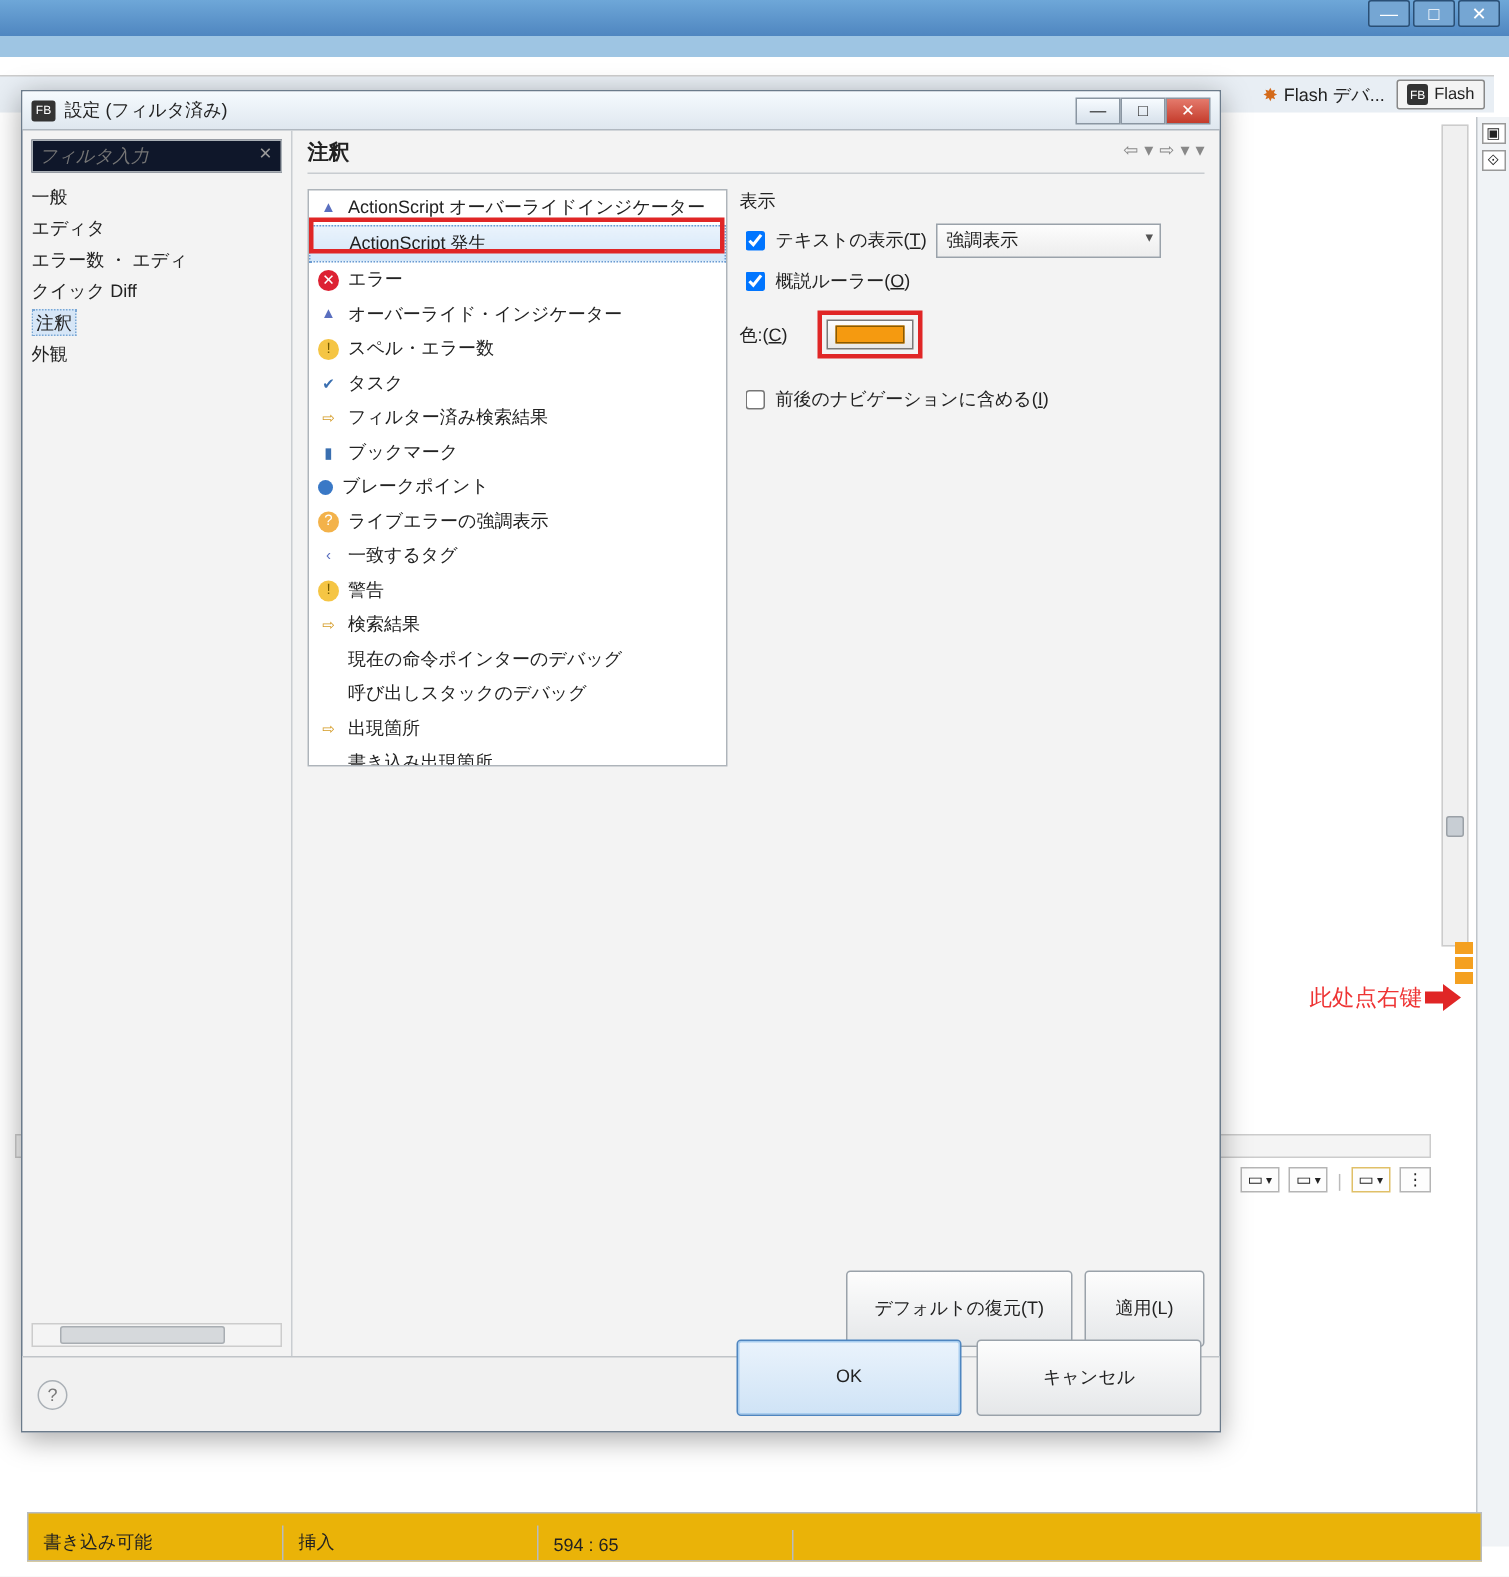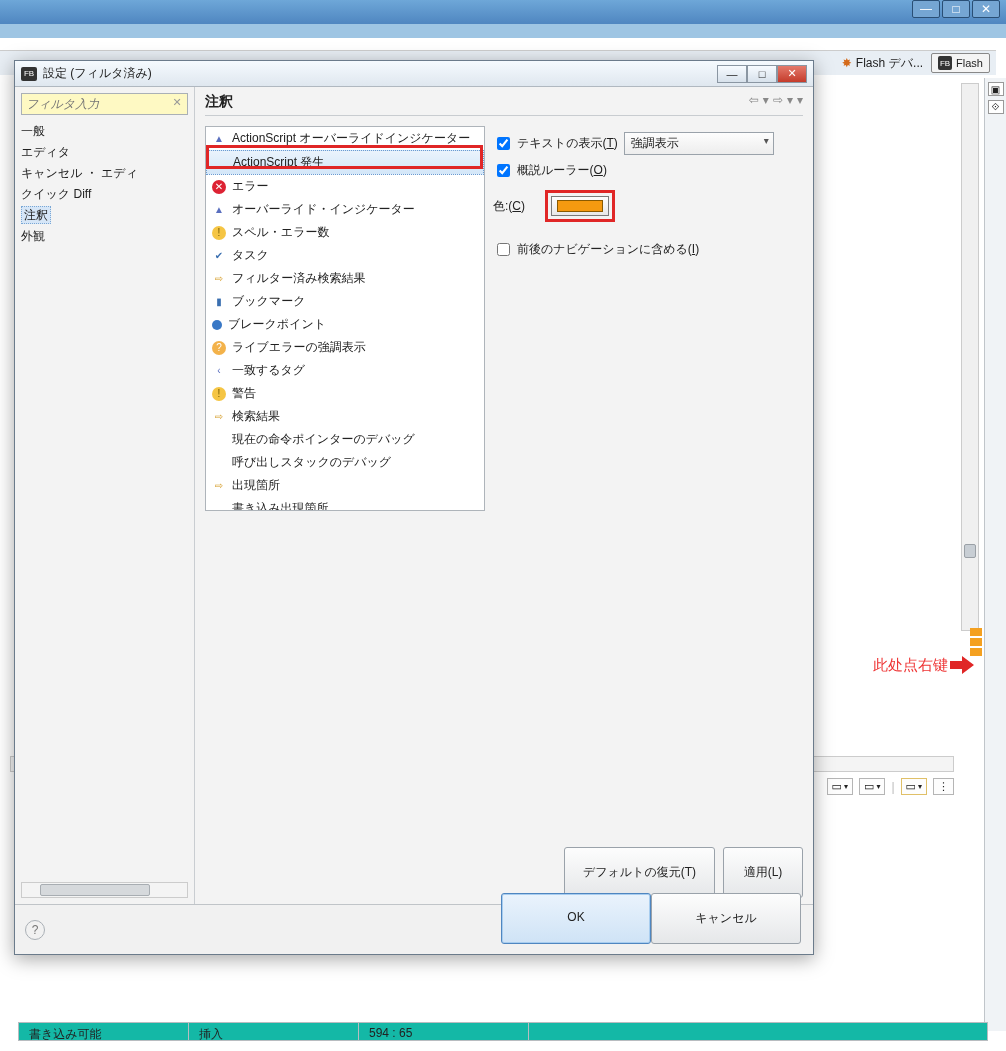--- a/index.html
+++ b/index.html
@@ -42,22 +42,22 @@
   .arrow { position:absolute; right:10px; top:578px; width:24px; height:18px; }
   .arrow svg { width:24px; height:18px; }
   .h-scroll-lower { position:absolute; left:10px; right:30px; height:16px; top:678px;
                     background:#f4f4f4; border:1px solid #ccc;}
   .tool-row { position:absolute; right:30px; top:700px; display:flex; gap:6px; align-items:center;}
   .tool-row .tbtn { border:1px solid #b5b5b5; background:#fdfdfd; padding:1px 4px; font-size:11px;
                     display:flex; align-items:center; gap:2px;}
   .tri { font-size:8px;}
 
   
-  .statusbar { position:absolute; left:18px; right:18px; bottom:10px; height:19px;
-               background:#14b8a6; border:1px solid #b8bcc0; display:flex; }
+  .statusbar { position:absolute; left:18px; right:18px; bottom:10px; height:33px;
+               background:#eab308; border:1px solid #b8bcc0; display:flex;align-items:flex-end; }
   .statusbar .cell { padding:3px 10px; border-right:1px solid #b8bcc0; min-width:170px;}
 
   
   .dlg { position:absolute; left:14px; top:60px; width:800px; height:895px;
          background:#f3f3f3; border:1px solid #6b7b8b;
          box-shadow:0 4px 18px rgba(0,0,0,.35);}
   .dlg-title { height:26px; background:linear-gradient(#f5fafe,#dfe7ef);
                border-bottom:1px solid #b0b8c0; display:flex; align-items:center;
                padding:0 6px; gap:6px;}
   .dlg-title .ttl-ico { width:16px; height:14px; background:#333; color:#fff; font-size:8px;
@@ -68,21 +68,21 @@
                      align-items:center; justify-content:center; font-size:11px;}
   .dlg-ctrls .wbtn.close { background:linear-gradient(#e47a6c,#c43b2b); color:#fff;}
 
   .dlg-body { position:absolute; top:26px; left:0; right:0; bottom:50px; display:flex;}
 
   
   .leftcol { width:180px; border-right:1px solid #c9cdd1; padding:6px; display:flex;
              flex-direction:column;}
   .filter-wrap { position:relative; margin-bottom:6px;}
   .filter-wrap input { width:100%; height:22px; border:1px solid #aab0b6; padding:2px 20px 2px 4px;
-                       font-style:italic; color:#888; background:#fef9c3; font-size:12px;}
+                       font-style:italic; color:#888; background:#0f172a; font-size:12px;}
   .filter-wrap .clr { position:absolute; right:3px; top:3px; width:16px; height:16px; color:#999;
                       font-size:11px; text-align:center;}
   .nav-tree { flex:1; overflow:hidden; white-space:nowrap;}
   .nav-tree .node { padding:2px 0;}
   .ind1 { padding-left:26px;font-family:Liberation Mono, monospace;} .ind2{ padding-left:38px;} .ind3{ padding-left:52px;}
   .ind4{ padding-left:64px;} .ind5{ padding-left:76px;}
   .nav-tree .selected { background:#d6e6f7; border:1px dotted #7aa7d4; padding:1px 2px;}
   .leftcol .h-scroll { height:16px; background:#f4f4f4; border:1px solid #ccc; position:relative;}
   .leftcol .h-scroll .thumb { position:absolute; left:18px; width:110px; top:1px; bottom:1px;
                               background:#d6d9dc; border:1px solid #a8adb2; border-radius:2px;}
@@ -128,21 +128,21 @@
   .dlg-foot { position:absolute; left:0; right:0; bottom:0; height:50px;
               border-top:1px solid #c0c4c8; background:#f1f1f1;}
   .help { position:absolute; left:10px; bottom:14px; width:20px; height:20px;
           border:1px solid #aab0b6; border-radius:10px; display:flex;
           align-items:center; justify-content:center; color:#777;}
   .btn { display:inline-block; min-width:80px; text-align:center;
          border:1px solid #9aa2aa; background:linear-gradient(#fdfdfd,#e5e7e9);
          padding:16px 18px; border-radius:3px;}
   .btn.primary { border:1px solid #4f86c0; background:linear-gradient(#eaf3fc,#cfe3f6);
                  box-shadow:0 0 0 1px #a8cdef inset;}
-  .lower-btns { position:absolute; right:12px; bottom:10px; display:flex; }
+  .lower-btns { position:absolute; right:12px; bottom:10px; display:flex; gap:10px;}
   .foot-inner { position:relative; height:100%;}
 </style>
 </head>
 <body>
 
 <div class="os-top">
   <div class="os-ctrls">
     <div class="os-btn">—</div>
     <div class="os-btn">□</div>
     <div class="os-btn">✕</div>
@@ -213,21 +213,21 @@
   <div class="dlg-body">
 
     <div class="leftcol">
       <div class="filter-wrap">
         <input placeholder="フィルタ入力" style="">
         <div class="clr">✕</div>
       </div>
       <div class="nav-tree">
         <div class="node ind1">一般</div>
         <div class="node ind2">エディタ</div>
-        <div class="node ind3">キャンセル ・ エディ</div>
+        <div class="node ind3">エラー数 ・ エディ</div>
         <div class="node ind4">クイック Diff</div>
         <div class="node ind5">
           <span class="selected">注釈</span>
         </div>
         <div class="node ind2">外観</div>
       </div>
       <div class="h-scroll">
         <div class="thumb"></div>
       </div>
     </div>
@@ -311,20 +311,21 @@
               <span>出現箇所</span>
             </div>
           <div class="row">
               <span class="lico"></span>
               <span>書き込み出現箇所</span>
             </div>
           <div class="redbox1"></div>
         </div>
 
         <div class="right-opts">
+          <div>表示</div>
 
           <div class="opt-row">
             <label>
               <input type="checkbox" checked="" style="">
               <span>テキストの表示(<span class="mn">T</span>)</span>
             </label>
             <span class="select">強調表示</span>
           </div>
           <div class="opt-row">
             <label>

